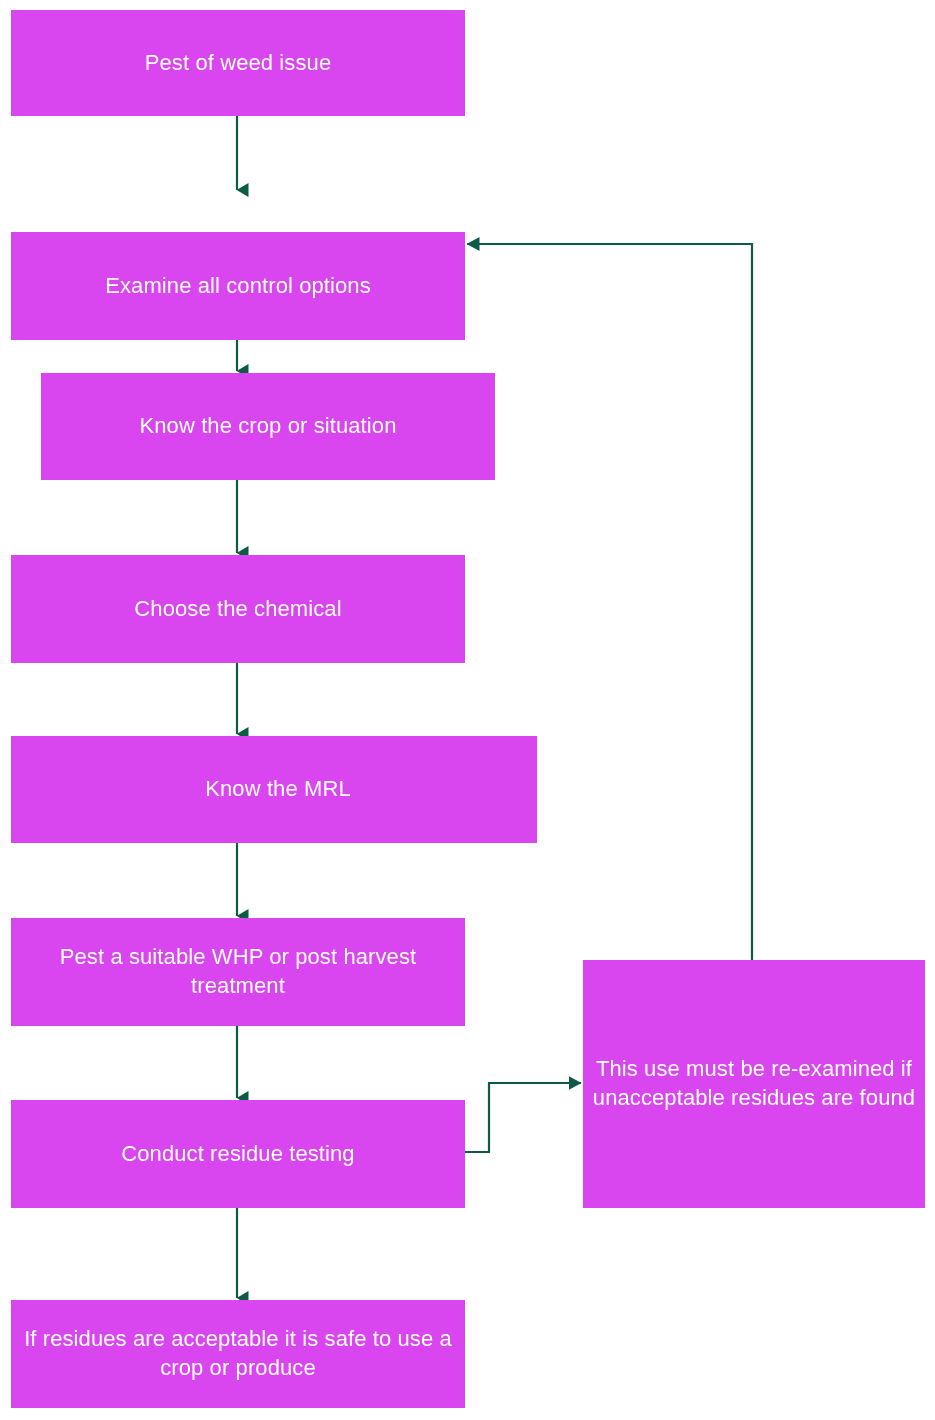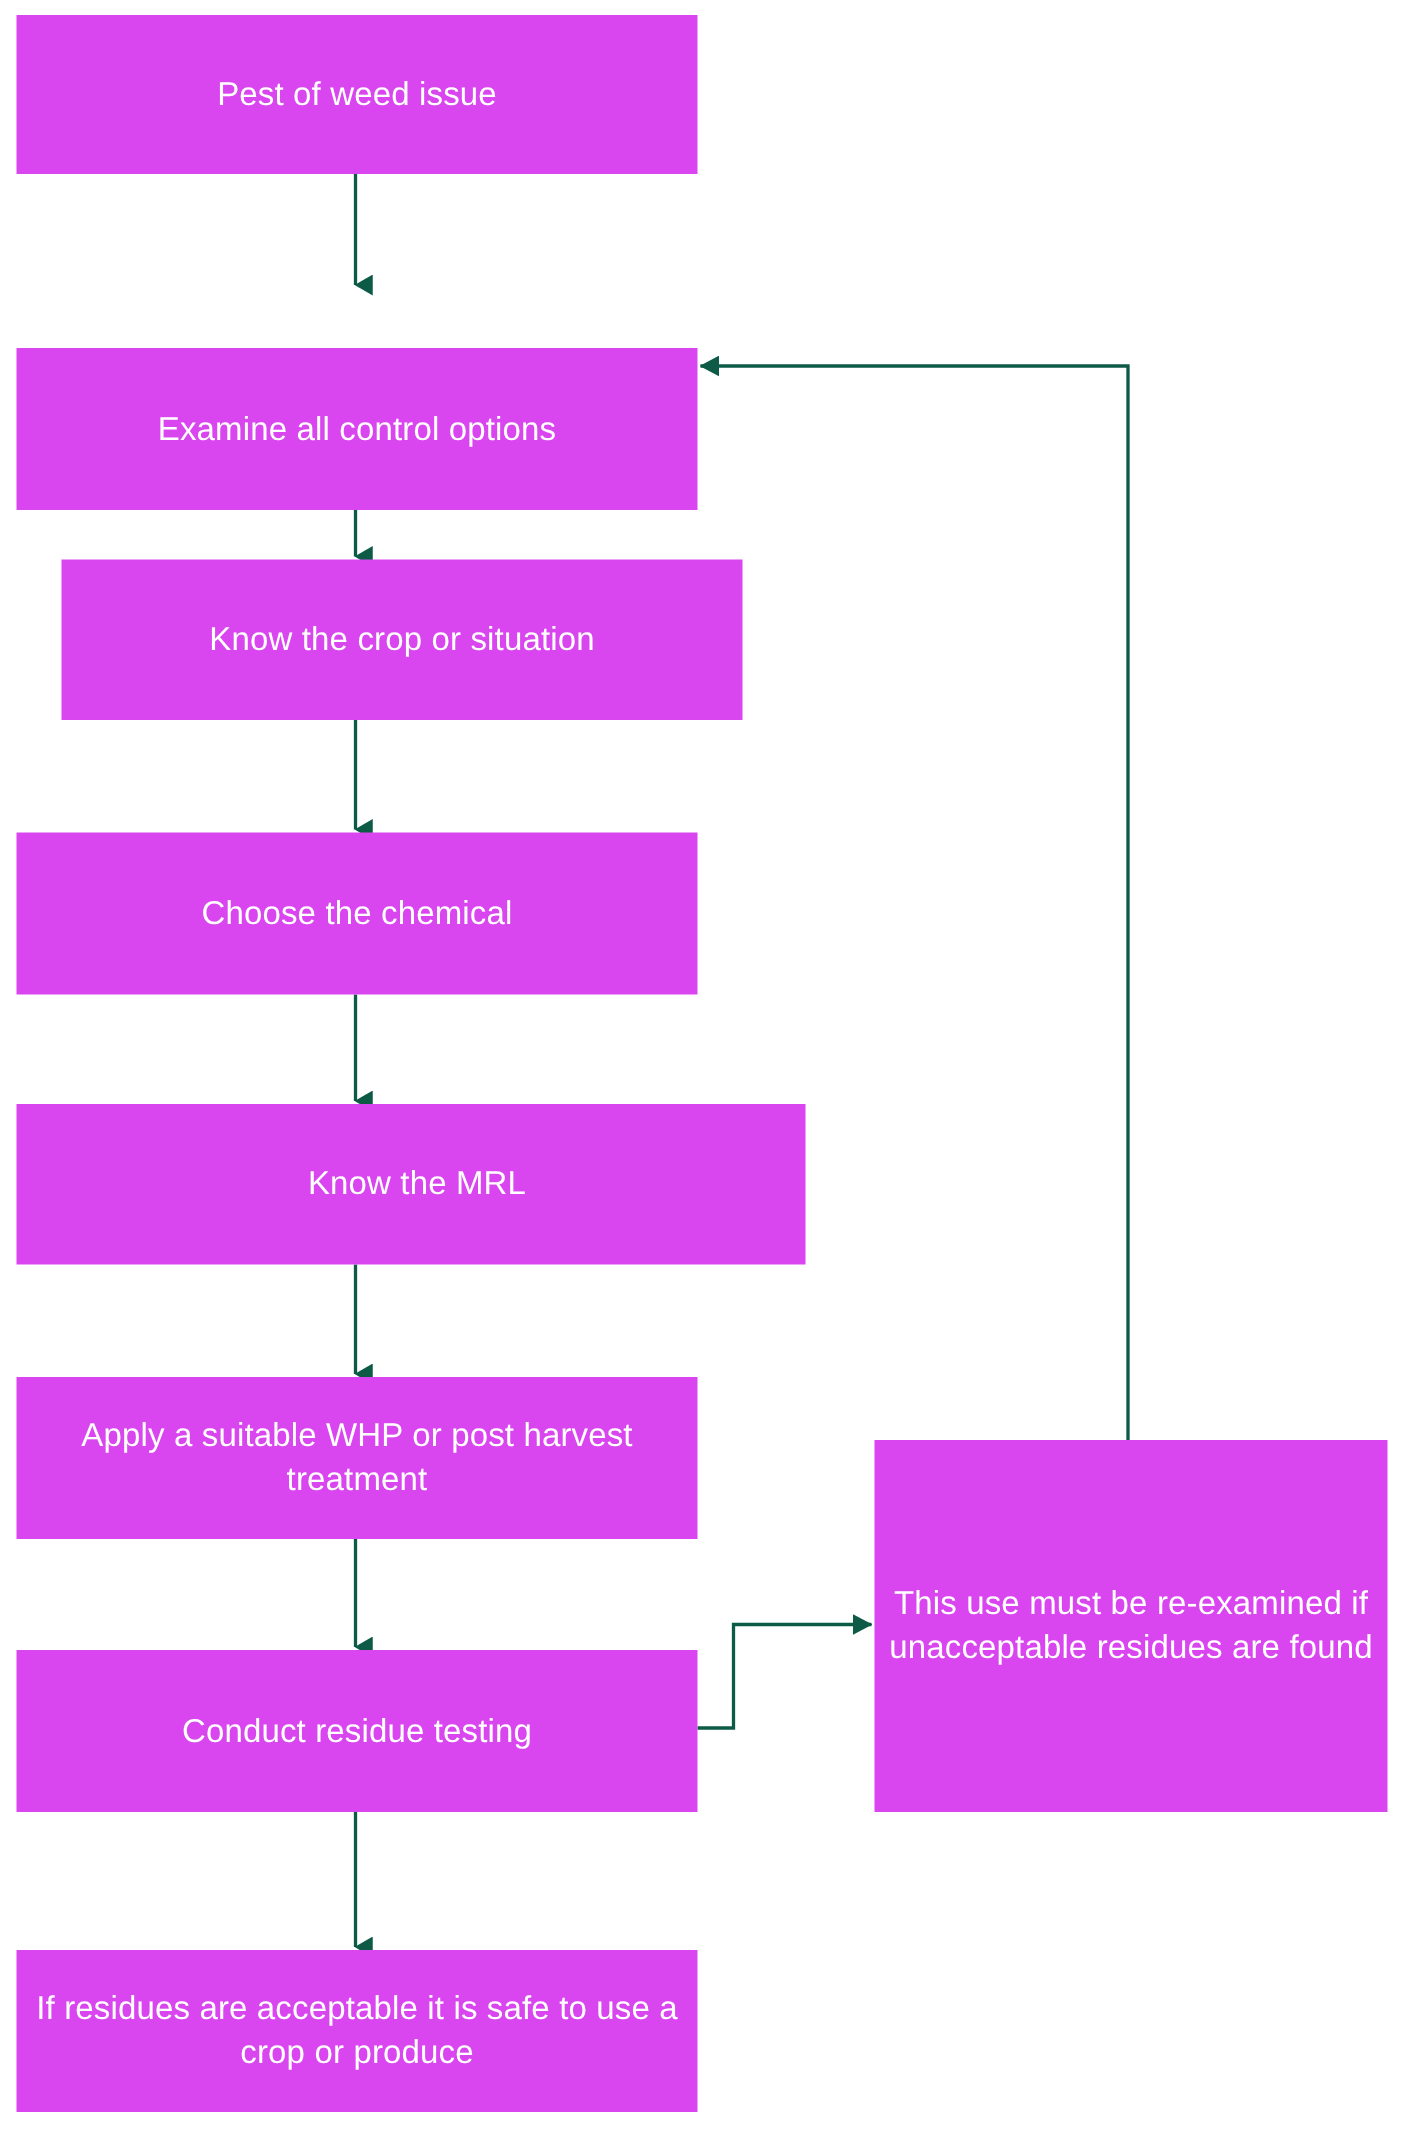--- a/index.html
+++ b/index.html
@@ -98,21 +98,21 @@
 
   <div class="node" style="left:11px; top:555px; width:454px; height:108px;">
     <span>Choose the chemical</span>
   </div>
 
   <div class="node" style="left:11px; top:736px; width:526px; height:107px;padding-left:16px;">
     <span>Know the MRL</span>
   </div>
 
   <div class="node" style="left:11px; top:918px; width:454px; height:108px;">
-    <span>Apply a suitable WHP or post harvest treatment</span>
+    <span>Pest a suitable WHP or post harvest treatment</span>
   </div>
 
   <div class="node" style="left:11px; top:1300px; width:454px; height:108px;">
     <span>If residues are acceptable it is safe to use a crop or produce</span>
   </div>
 
   <div class="node" style="left:11px; top:1100px; width:454px; height:108px;">
     <span>Conduct residue testing</span>
   </div>
 

